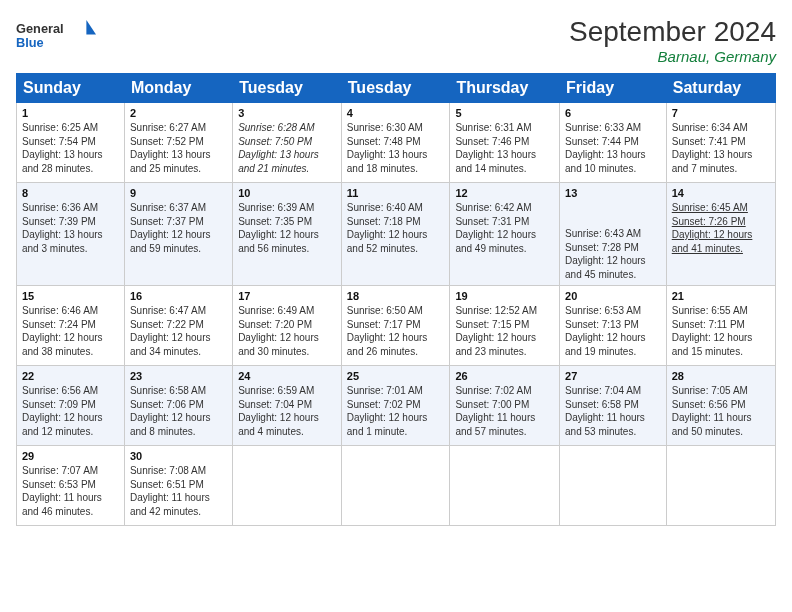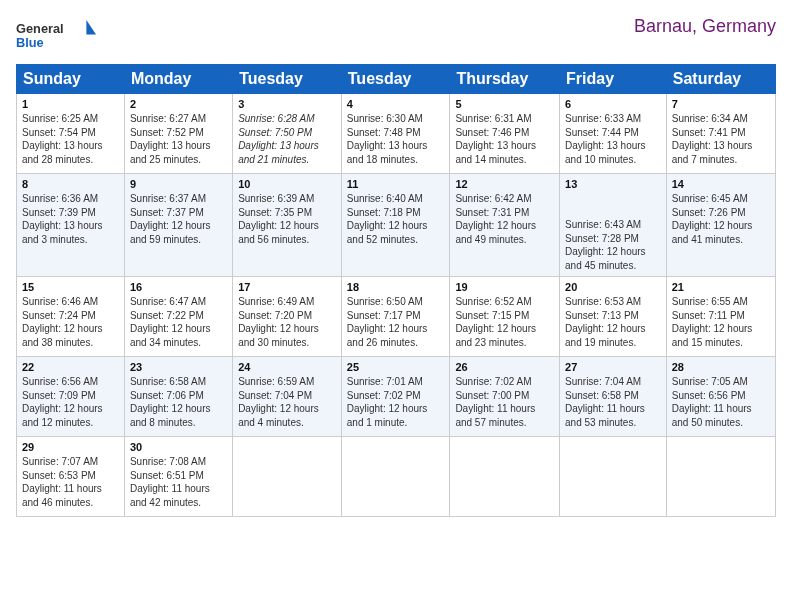--- a/index.html
+++ b/index.html
@@ -29,22 +29,23 @@
     }
     .title-block {
       text-align: right;
     }
     .month-title {
       font-size: 28px;
       color: #333;
       font-weight: normal;
     }
     .subtitle {
-      font-size: 18px;
-      color: #701a75;
+      font-size: 15px;
+      color: #15803d;
+      font-style: italic;
     }
     table {
       width: 100%;
       border-collapse: collapse;
       font-size: 9.5px;
     }
     thead tr th {
       background-color: #1565c0;
       color: #fff;
       text-align: left;
@@ -90,20 +91,21 @@
 <div class="page">
   <div class="header">
     <div class="logo">
     <svg width="80" height="40" viewBox="0 0 100 44">
       <text x="0" y="18" font-size="16" font-weight="bold" font-family="Arial" fill="#333">General</text>
       <text x="0" y="36" font-size="16" font-weight="bold" font-family="Arial" fill="#1565c0">Blue</text>
       <polygon points="88,2 100,20 88,20" fill="#1565c0"></polygon>
     </svg>
   </div>
     <div class="title-block">
+      <div class="month-title">September 2024</div>
       <div class="subtitle">Barnau, Germany</div>
     </div>
   </div>
 
   <table>
     <thead>
       <tr>
 
       <th>Sunday</th>
           <th>Monday</th>
@@ -204,21 +206,21 @@
           </td>
           <td>
             <span class="day-num">13</span>
             <div class="day-detail" style="white-space: pre-line; margin-top: 28px;">Sunrise: 6:43 AM
 Sunset: 7:28 PM
 Daylight: 12 hours
 and 45 minutes.</div>
           </td>
           <td>
             <span class="day-num">14</span>
-            <div class="day-detail" style="white-space: pre-line;">Sunrise: 6:45 AM
+            <div class="day-detail" style="white-space: pre-line; text-decoration: underline;">Sunrise: 6:45 AM
 Sunset: 7:26 PM
 Daylight: 12 hours
 and 41 minutes.</div>
           </td>
         </tr>
         <tr>
           <td>
             <span class="day-num">15</span>
             <div class="day-detail" style="white-space: pre-line;">Sunrise: 6:46 AM
 Sunset: 7:24 PM
@@ -241,21 +243,21 @@
           </td>
           <td>
             <span class="day-num">18</span>
             <div class="day-detail" style="white-space: pre-line;">Sunrise: 6:50 AM
 Sunset: 7:17 PM
 Daylight: 12 hours
 and 26 minutes.</div>
           </td>
           <td>
             <span class="day-num">19</span>
-            <div class="day-detail" style="white-space: pre-line;">Sunrise: 6:52 AM
+            <div class="day-detail" style="white-space: pre-line;">Sunrise: 12:52 AM
 Sunset: 7:15 PM
 Daylight: 12 hours
 and 23 minutes.</div>
           </td>
           <td>
             <span class="day-num">20</span>
             <div class="day-detail" style="white-space: pre-line;">Sunrise: 6:53 AM
 Sunset: 7:13 PM
 Daylight: 12 hours
 and 19 minutes.</div>

